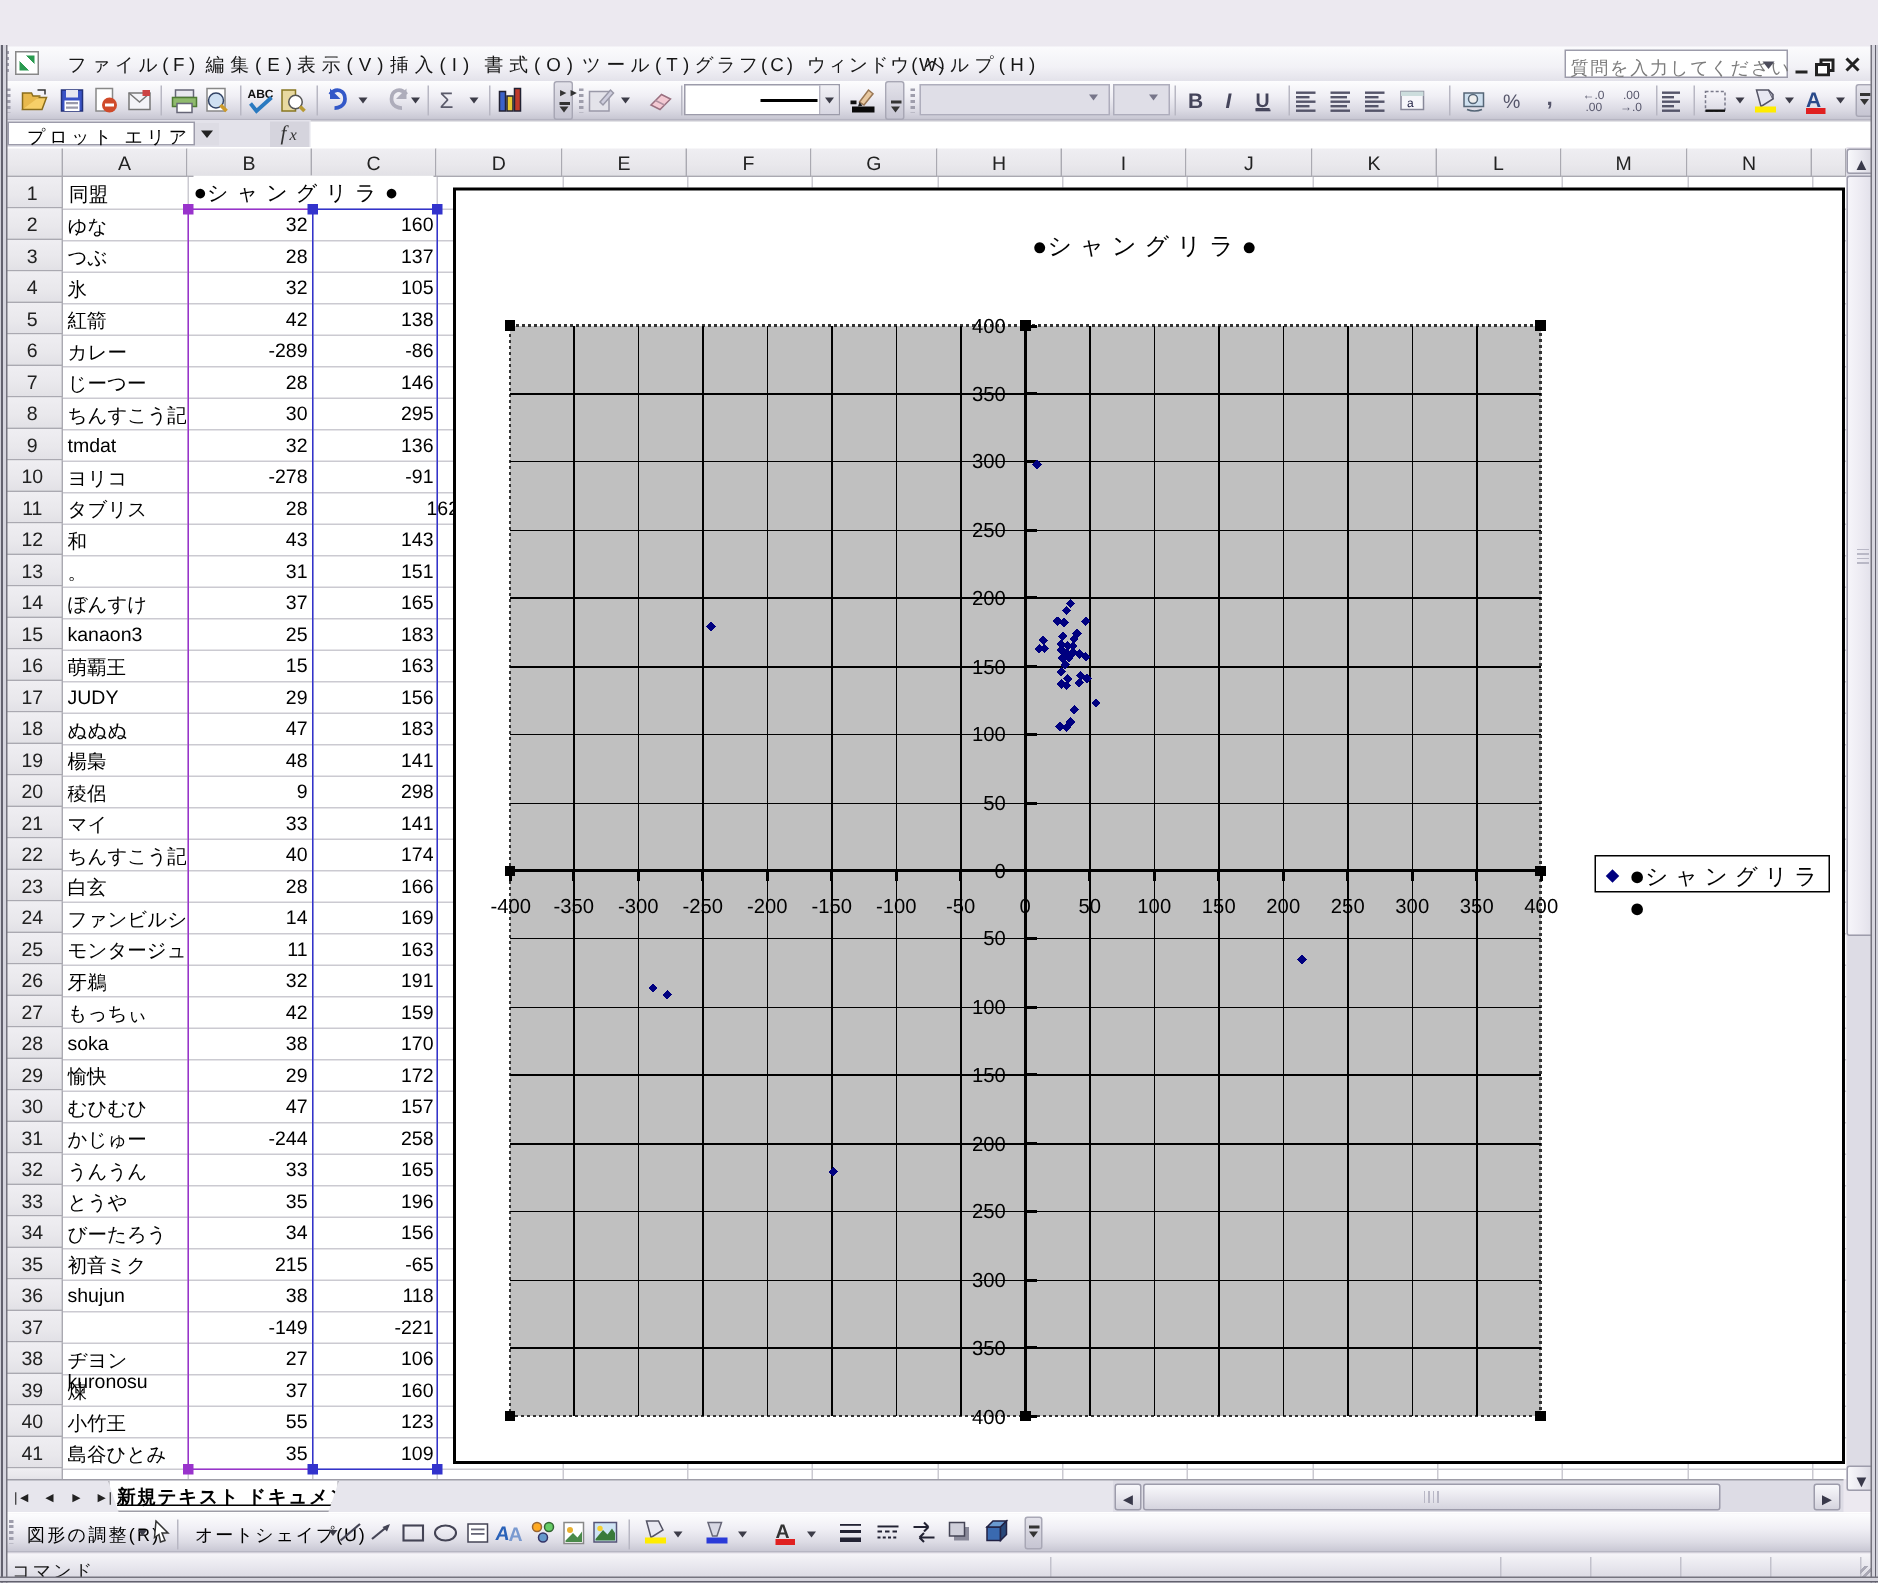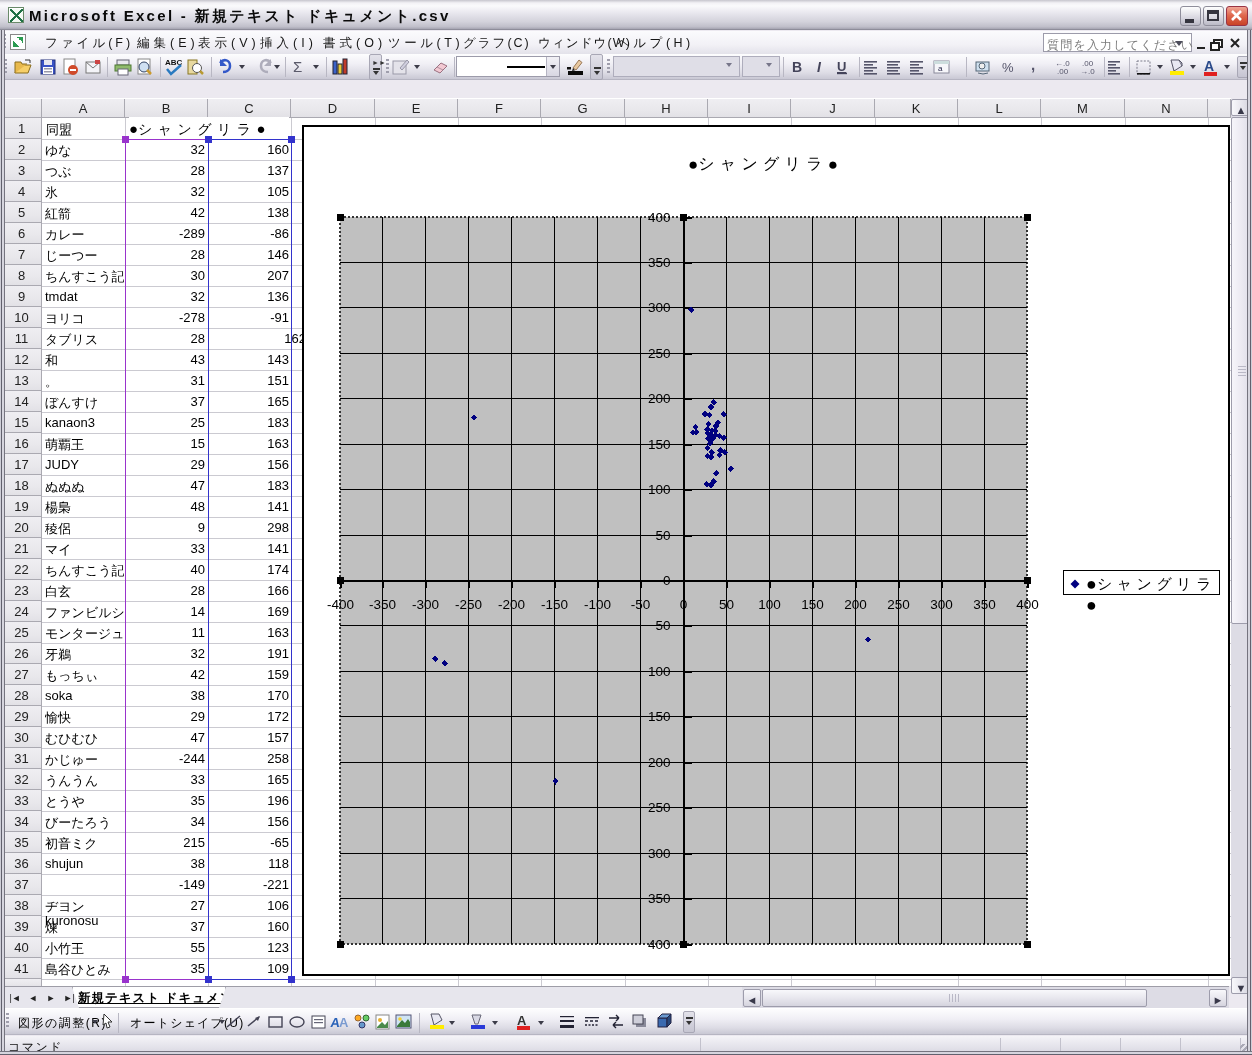--- a/index.html
+++ b/index.html
@@ -31,37 +31,20 @@
 .sbv{background:linear-gradient(90deg,#f8f8fb 0,#e8e7ee 50%,#d5d4de 100%);border:1px solid #9d9cab;border-radius:2px}
 .sgly{color:#39394a;font-size:11px;line-height:14px;text-align:center}
 
 #tabbar{left:2px;top:986px;width:740px;height:22px;background:#e7e6ed;border-top:1px solid #9e9da7}
 #drawbar{left:0;top:1008px;width:1252px;height:27px;background:linear-gradient(180deg,#fdfdfe 0,#f0eff5 40%,#dddce5 75%,#c9c8d4 100%);border-top:1px solid #fff;border-bottom:1px solid #b6b5c2}
 #status{left:0;top:1036px;width:1252px;height:19px;background:linear-gradient(180deg,#f5f4f8 0,#e3e2ea 60%,#d6d5df 100%)}
 .jp{white-space:nowrap}
 
 </style></head><body>
 <div id="win">
-<div id="title" class="abs">
-<div class="abs" style="left:8px;top:7px;width:16px;height:16px;background:#fff;border:1px solid #6a8a6a">
-        <div class="abs" style="left:1px;top:1px;width:13px;height:13px;background:linear-gradient(45deg,transparent 44%,#1e7145 44%,#1e7145 56%,transparent 56%),linear-gradient(-45deg,transparent 44%,#1e7145 44%,#1e7145 56%,transparent 56%),#f4fbf4"></div>
-      </div>
-<div class="abs txt">Microsoft Excel - <span class="jp">新規テキスト ドキュメント</span>.csv</div>
-<div class="abs winbtn" style="left:1180px;background:linear-gradient(180deg,#fefefe,#d8d7e0 60%,#bbbac6)">
-        <div class="abs" style="left:4px;top:12px;width:9px;height:4px;background:#35353f"></div>
-      </div>
-<div class="abs winbtn" style="left:1203px;background:linear-gradient(180deg,#fefefe,#d8d7e0 60%,#bbbac6)">
-        <div class="abs" style="left:3px;top:3px;width:12px;height:11px;border:2px solid #35353f;border-top-width:4px"></div>
-      </div>
-<div class="abs winbtn" style="left:1226px;width:22px;background:linear-gradient(180deg,#f0a696 0,#e06a50 45%,#c94226 100%);border-color:#934;">
-        <svg width="20" height="18" style="position:absolute;left:0;top:0">
-          <path d="M5 4 L14 13 M14 4 L5 13" stroke="#fff" stroke-width="2.6"></path>
-        </svg>
-      </div>
-</div>
 <div id="menu" class="abs">
 <div class="abs grip" style="left:3px;top:3px"></div>
 <div class="abs" style="left:10px;top:3px;width:16px;height:16px;background:#fff;border:1px solid #888">
         <div class="abs" style="left:2px;top:2px;width:10px;height:10px;background:linear-gradient(45deg,#2a9a50 30%,#fff 30%,#fff 70%,#2a9a50 70%)"></div>
       </div>
 <div class="abs mi" style="left:45px;letter-spacing:3.0px">ファイル(F)</div>
 <div class="abs mi" style="left:137px;letter-spacing:4.0px">編集(E)</div>
 <div class="abs mi" style="left:198px;letter-spacing:4.0px">表示(V)</div>
 <div class="abs mi" style="left:260px;letter-spacing:4.0px">挿入(I)</div>
 <div class="abs mi" style="left:323px;letter-spacing:4.0px">書式(O)</div>
@@ -268,20 +251,31 @@
 <div class="abs" style="left:1190px;top:11px;width:0;height:0;border:3.5px solid transparent;border-top:4px solid #3c3c48"></div>
 <svg class="abs" width="20" height="20" style="left:1201px;top:3px">
         <text x="3" y="14" font-size="14" font-weight="bold" fill="#2a4a8a">A</text>
         <rect x="3" y="15" width="13" height="4" fill="#e02020"></rect>
       </svg>
 <div class="abs" style="left:1224px;top:11px;width:0;height:0;border:3.5px solid transparent;border-top:4px solid #3c3c48"></div>
 <div class="abs" style="left:1237px;top:2px;width:12px;height:22px;background:linear-gradient(180deg,#e3e2ea,#c6c5d2);border:1px solid #a8a7b5;border-radius:2px">
         <div class="abs" style="left:2px;top:5px;width:7px;height:2px;background:#333"></div>
         <div class="abs" style="left:2px;top:9px;width:0;height:0;border:3.5px solid transparent;border-top:4px solid #333"></div>
       </div>
+</div>
+<div id="fbar" class="abs">
+<div class="abs" id="nbox"><span class="jp">プロット エリア</span></div>
+<div class="abs" style="left:130px;top:2px;width:16px;height:15px;background:#dddce4">
+        <div class="abs" style="left:4px;top:5px;width:0;height:0;border:4px solid transparent;border-top:5px solid #222"></div>
+      </div>
+<div class="abs" style="left:180px;top:1px;width:26px;height:17px;background:#d5d4dd">
+        <i style="position:absolute;left:7px;top:1px;font-family:&quot;Liberation Serif&quot;,serif;font-size:14px;color:#333">f</i>
+        <i style="position:absolute;left:13px;top:3px;font-family:&quot;Liberation Serif&quot;,serif;font-size:11px;color:#333">x</i>
+      </div>
+<div class="abs" style="left:207px;top:0;width:1045px;height:18px;background:#fff;border-top:1px solid #c8c7d0"></div>
 </div>
 <div id="sheet" class="abs">
 <div class="abs hdr" style="left:0;top:1px;width:40px;height:19px"></div>
 <div class="abs hdr" style="left:40px;top:1px;width:83px;height:19px;padding-top:2px">A</div>
 <div class="abs hdr" style="left:123px;top:1px;width:83px;height:19px;padding-top:2px">B</div>
 <div class="abs hdr" style="left:206px;top:1px;width:83px;height:19px;padding-top:2px">C</div>
 <div class="abs hdr" style="left:289px;top:1px;width:84px;height:19px;padding-top:2px">D</div>
 <div class="abs hdr" style="left:373px;top:1px;width:83px;height:19px;padding-top:2px">E</div>
 <div class="abs hdr" style="left:456px;top:1px;width:83px;height:19px;padding-top:2px">F</div>
 <div class="abs hdr" style="left:539px;top:1px;width:84px;height:19px;padding-top:2px">G</div>
@@ -405,21 +399,21 @@
 <div class="abs cell num" style="left:128px;top:104px;width:75px">42</div>
 <div class="abs cell num" style="left:211px;top:104px;width:76px">138</div>
 <div class="abs cell" style="left:43px;top:125px;width:79px"><span class="jp">カレー</span></div>
 <div class="abs cell num" style="left:128px;top:125px;width:75px">-289</div>
 <div class="abs cell num" style="left:211px;top:125px;width:76px">-86</div>
 <div class="abs cell" style="left:43px;top:146px;width:79px"><span class="jp">じーつー</span></div>
 <div class="abs cell num" style="left:128px;top:146px;width:75px">28</div>
 <div class="abs cell num" style="left:211px;top:146px;width:76px">146</div>
 <div class="abs cell" style="left:43px;top:167px;width:79px"><span class="jp">ちんすこう記</span></div>
 <div class="abs cell num" style="left:128px;top:167px;width:75px">30</div>
-<div class="abs cell num" style="left:211px;top:167px;width:76px">207</div>
+<div class="abs cell num" style="left:211px;top:167px;width:76px">295</div>
 <div class="abs cell" style="left:43px;top:188px;width:79px"><span class="jp">tmdat</span></div>
 <div class="abs cell num" style="left:128px;top:188px;width:75px">32</div>
 <div class="abs cell num" style="left:211px;top:188px;width:76px">136</div>
 <div class="abs cell" style="left:43px;top:209px;width:79px"><span class="jp">ヨリコ</span></div>
 <div class="abs cell num" style="left:128px;top:209px;width:75px">-278</div>
 <div class="abs cell num" style="left:211px;top:209px;width:76px">-91</div>
 <div class="abs cell" style="left:43px;top:230px;width:79px"><span class="jp">タブリス</span></div>
 <div class="abs cell num" style="left:128px;top:230px;width:75px">28</div>
 <div class="abs cell num" style="left:228px;top:230px;width:76px">162</div>
 <div class="abs cell" style="left:43px;top:251px;width:79px"><span class="jp">和</span></div>

